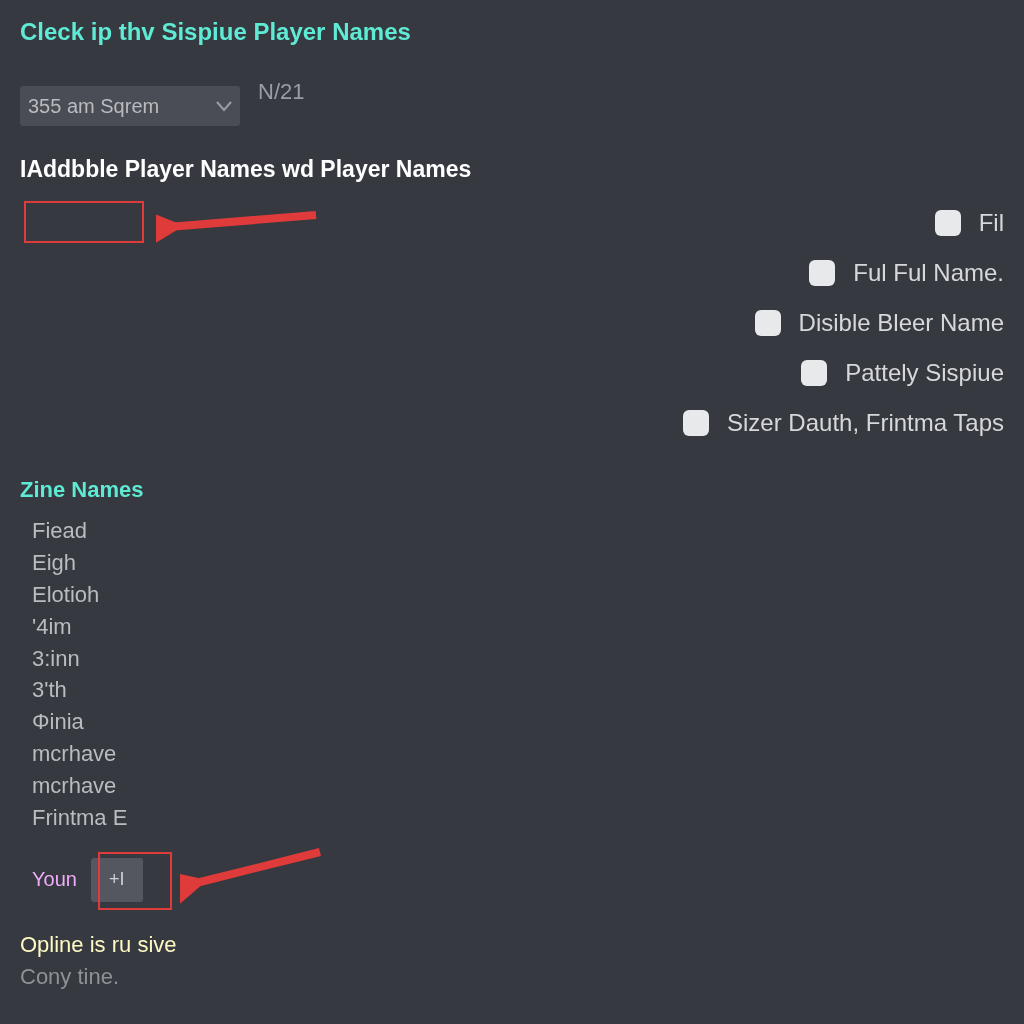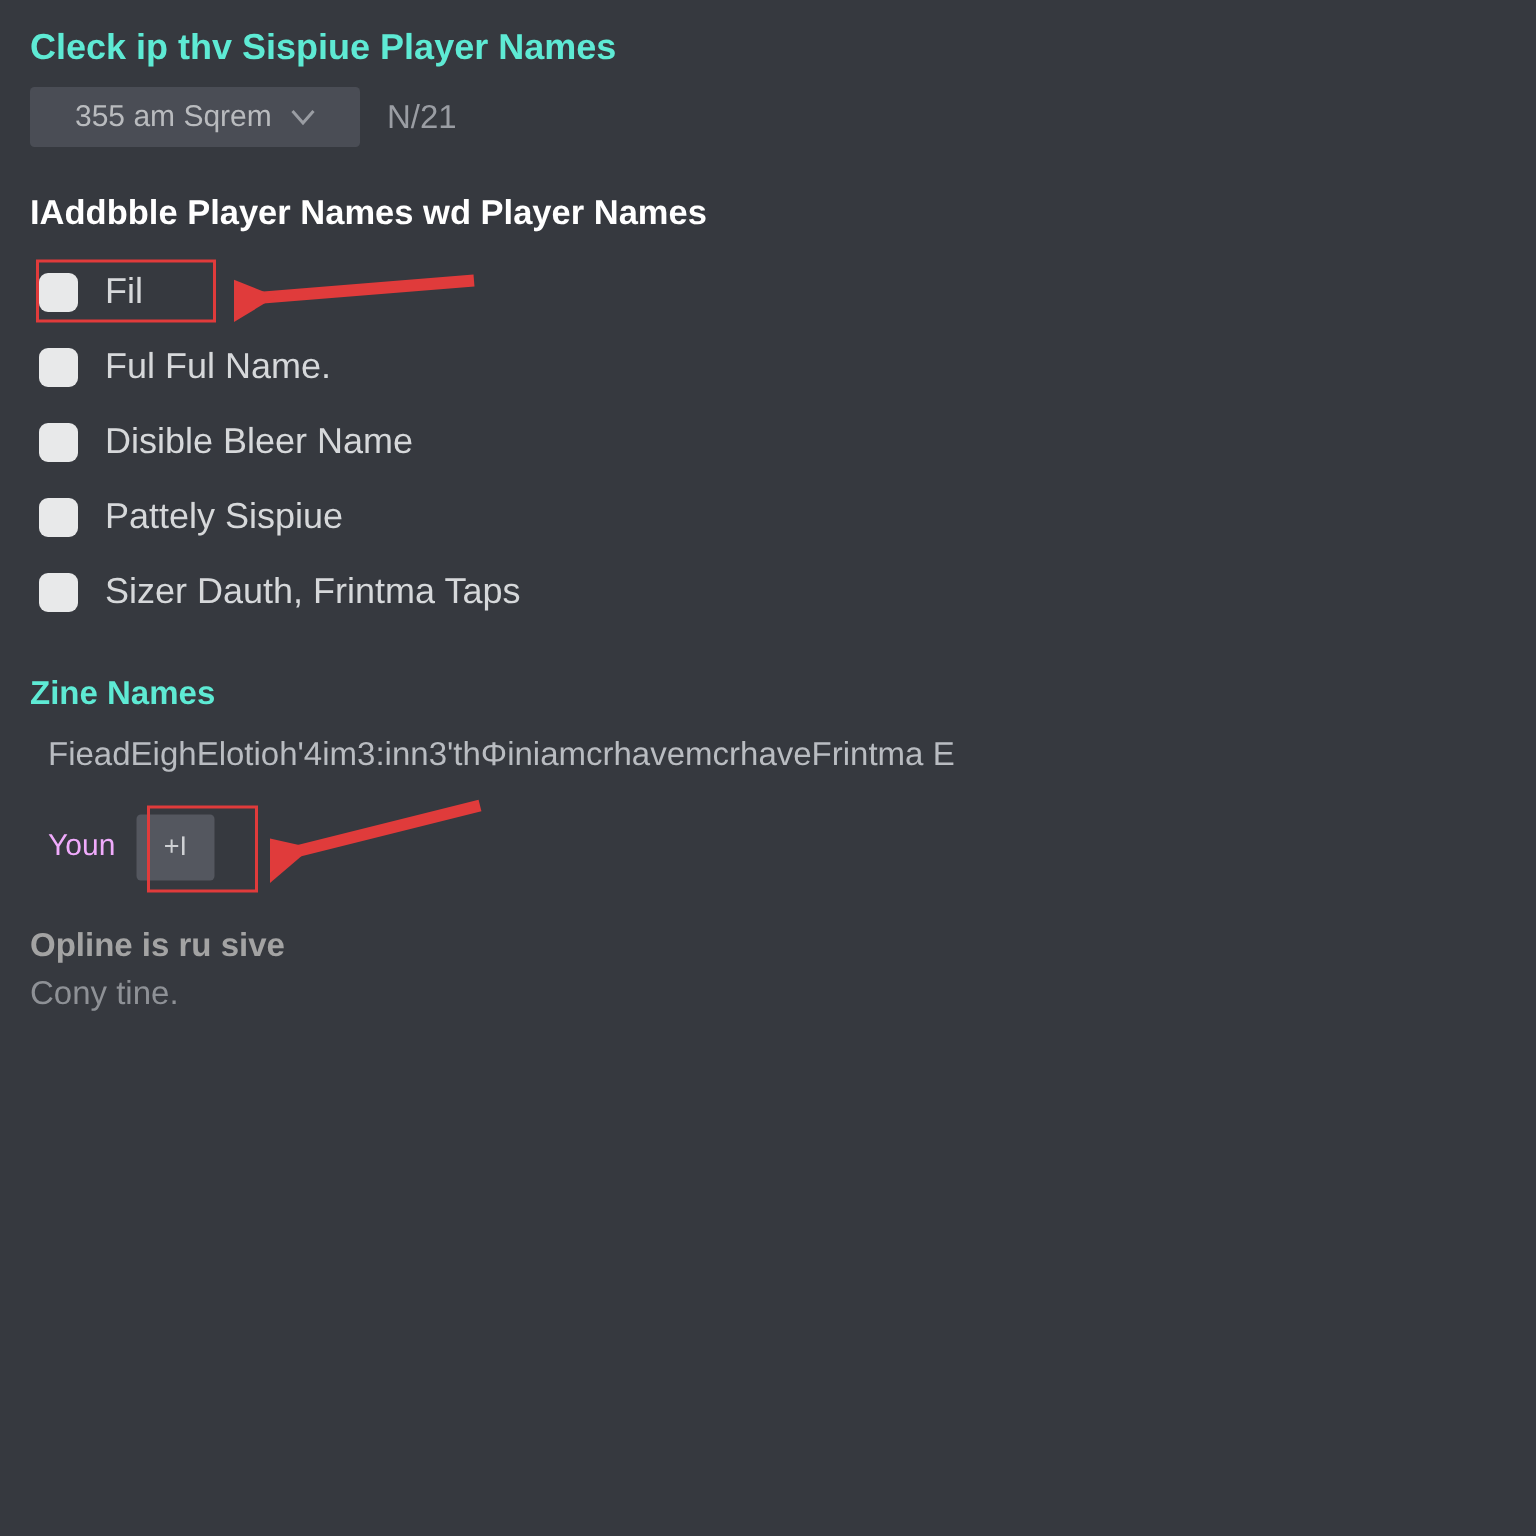--- a/index.html
+++ b/index.html
@@ -28,25 +28,26 @@
     gap: 18px;
     margin-bottom: 30px;
   }
   .select-box {
     display: inline-flex;
     align-items: center;
     justify-content: space-between;
     background: #4a4d55;
     color: #b9bbbe;
     font-size: 20px;
-    padding: 8px 30px;
+    padding: 8px 8px;
     width: 220px;
     height: 40px;
     border-radius: 3px;
     cursor: pointer;
+    margin-top: 28px;
   }
   .select-box .caret {
     margin-left: 10px;
     display: inline-flex;
   }
   .select-side {
     color: #9a9da3;
     font-size: 22px;
   }
   .subheader {
@@ -60,20 +61,21 @@
     flex-direction: column;
     gap: 22px;
     margin-bottom: 40px;
     padding-left: 6px;
   }
   .option-row {
     display: flex;
     align-items: center;
     gap: 18px;
     position: relative;
+    justify-content: flex-end;
   }
   .cbx {
     width: 26px;
     height: 26px;
     border-radius: 6px;
     background: #e8e9ea;
     flex: 0 0 auto;
     cursor: pointer;
   }
   .option-label {
@@ -132,33 +134,33 @@
   .highlight-2 {
     border: 2px solid #e03b3b;
     position: absolute;
     left: 78px;
     top: -6px;
     width: 74px;
     height: 58px;
     pointer-events: none;
   }
   .footer-title {
-    color: #a3a3a3;
-    font-weight: 700;
+    color: #fef9c3;
+    font-weight: 400;
     font-size: 22px;
     margin-bottom: 6px;
     margin-top: 26px;
   }
   .footer-sub {
     color: #8e9196;
     font-size: 22px;
   }
   .col {
     display: flex;
-    flex-direction: row;
+    flex-direction: column;
   }
 </style>
 </head>
 <body>
 
 <div class="section-title">Cleck ip thv Sispiue Player Names</div>
 
 <div class="select-row">
   <div class="select-box">
     <span>355 am Sqrem</span>

